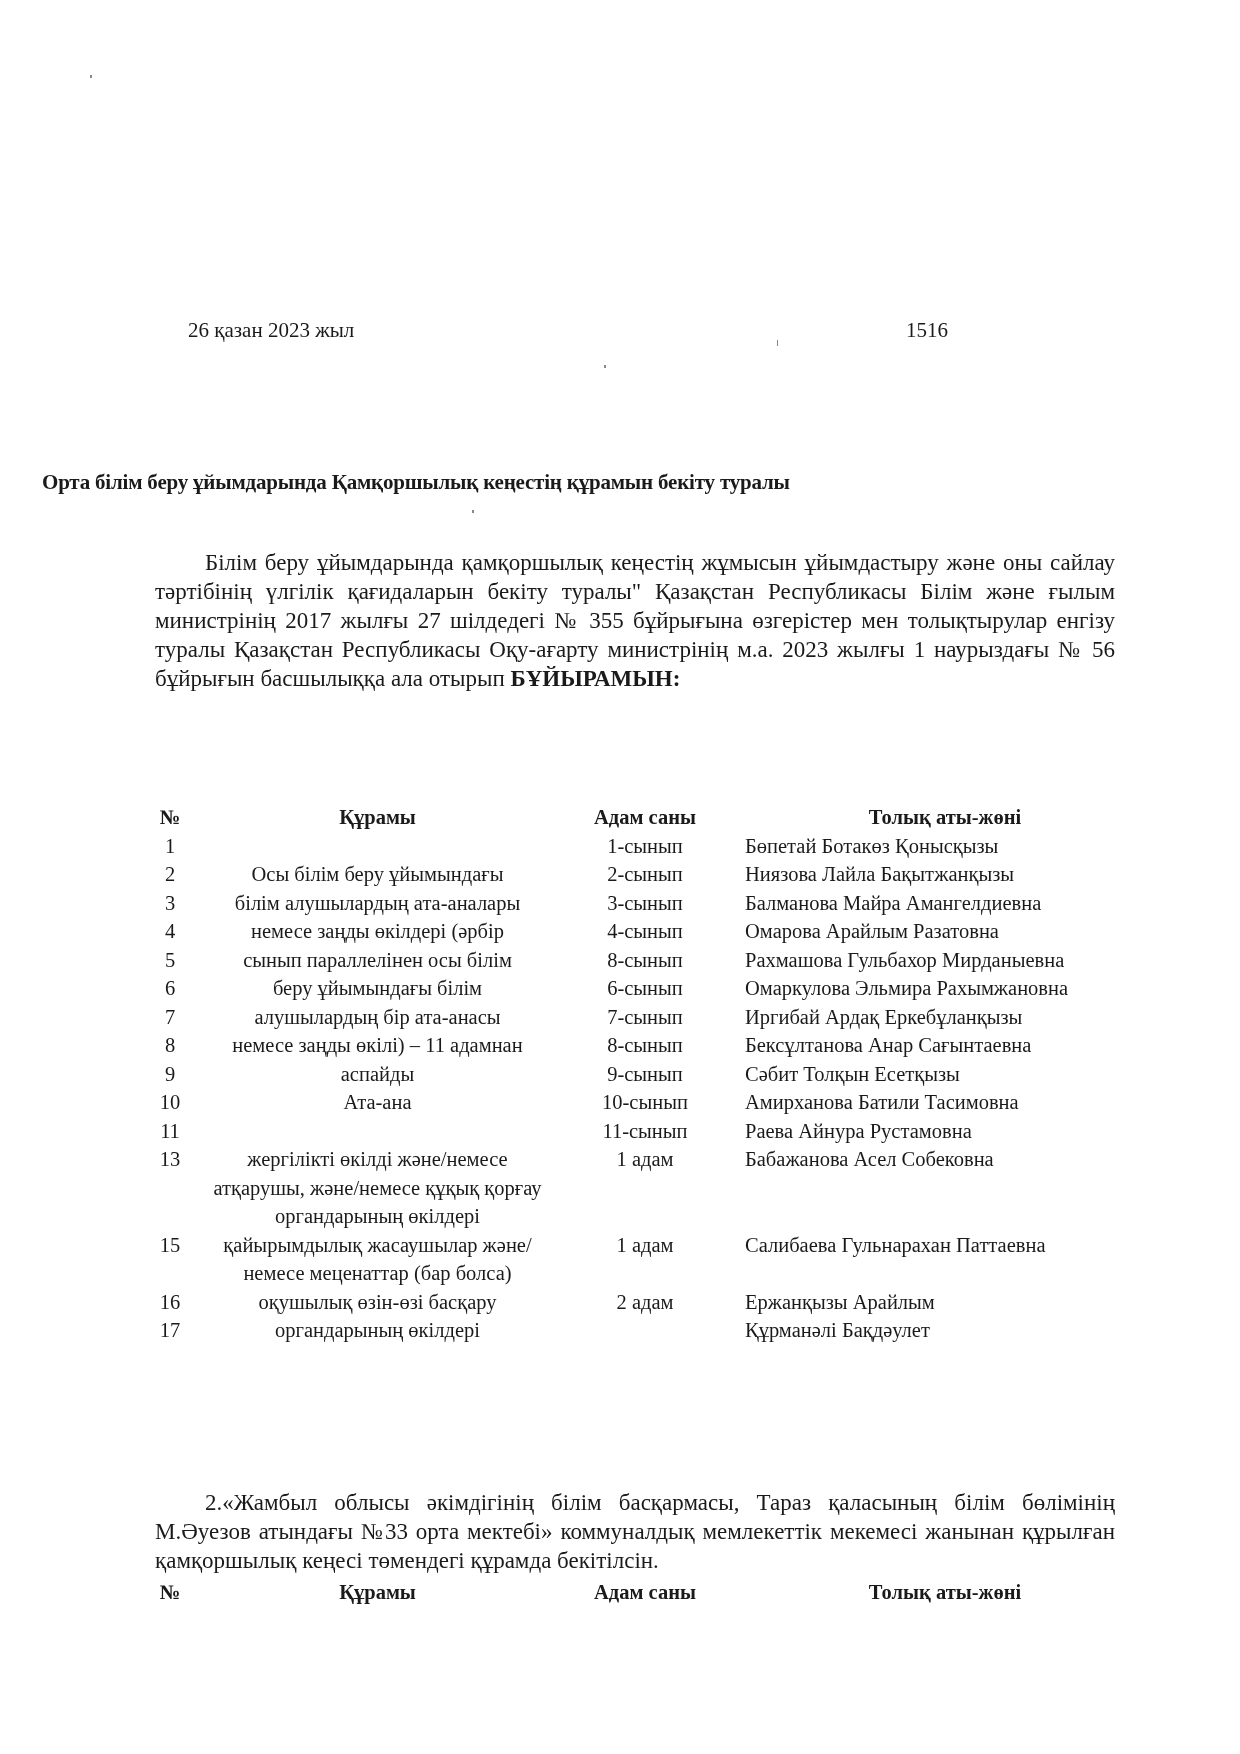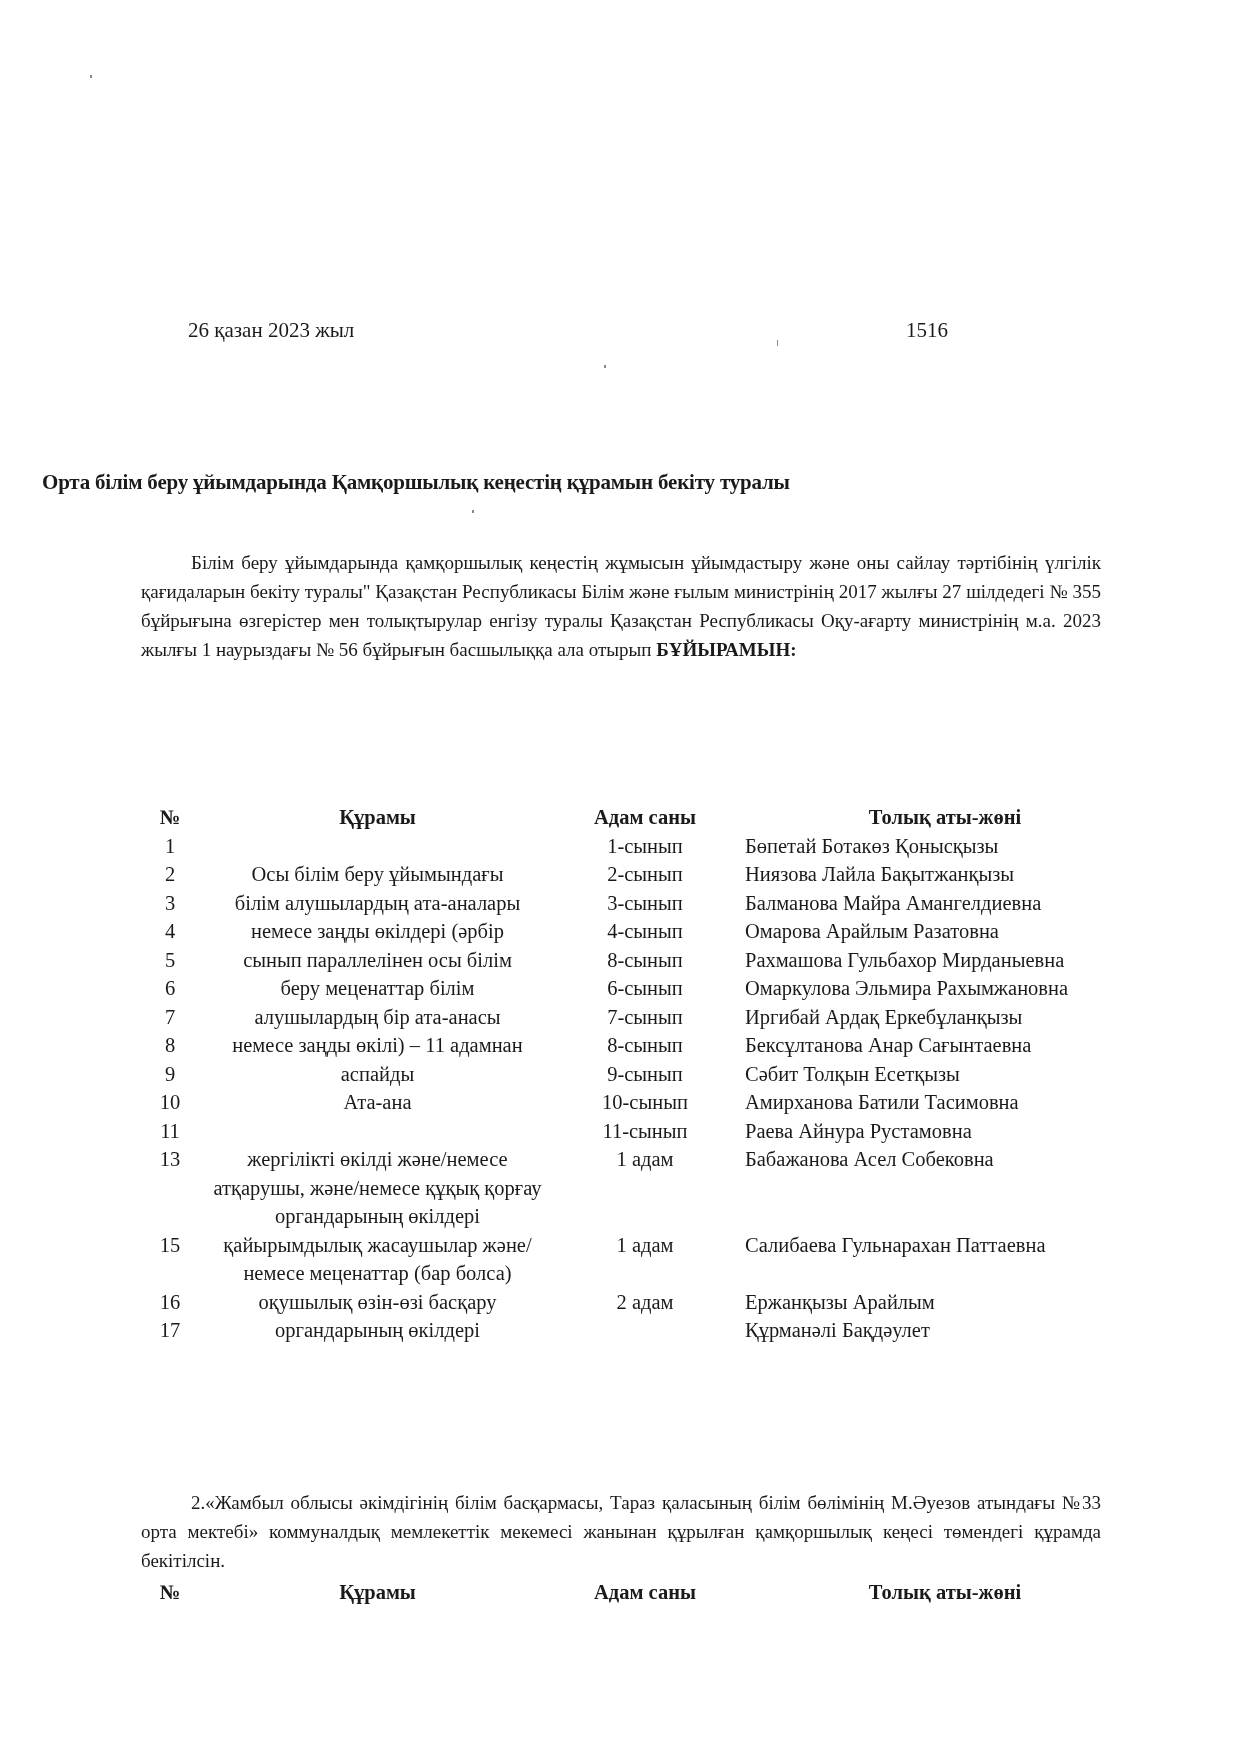--- a/index.html
+++ b/index.html
@@ -1,21 +1,21 @@
 <!DOCTYPE html>
 <html><head>
 <meta charset="utf-8">
 <style>
   html, body { margin:0; padding:0; }
   body { width:1240px; height:1754px; background:#ffffff; position:relative; overflow:hidden;
          font-family:"Liberation Serif", serif; color:#1a1a1a; }
   .abs { position:absolute; }
   .meta { font-size:21px; top:318px; }
   .title { top:470px; left:0; width:1240px; font-size:21px; font-weight:bold; letter-spacing:-0.2px;padding-left:42px; }
-  .para { left:141px; width:960px; font-size:19px; line-height:29px; text-align:justify; }
+  .para { left:155px; width:960px; font-size:23px; line-height:29px; text-align:justify; }
   .para p { margin:0; }
   .indent { text-indent:50px; }
   .bold { font-weight:bold; }
   table.comp { position:absolute; left:140px; border-collapse:collapse; font-size:20.5px; line-height:28.5px; }
   table.comp td, table.comp th { padding:0; vertical-align:top; }
   th { font-weight:bold; font-size:20.5px; }
   .c-num { width:60px; text-align:center; }
   .c-comp { width:355px; text-align:center;margin-top:16px; }
   .c-cnt { width:180px; text-align:center; }
   .c-name { width:400px; text-align:left; padding-left:10px !important; }
@@ -74,21 +74,21 @@
         <td class="c-name">Омарова Арайлым Разатовна</td>
       </tr>
     <tr>
         <td class="c-num">5</td>
         <td class="c-comp">сынып параллелінен осы білім</td>
         <td class="c-cnt">8-сынып</td>
         <td class="c-name">Рахмашова Гульбахор Мирданыевна</td>
       </tr>
     <tr>
         <td class="c-num">6</td>
-        <td class="c-comp">беру меценаттар білім</td>
+        <td class="c-comp">беру ұйымындағы білім</td>
         <td class="c-cnt">6-сынып</td>
         <td class="c-name">Омаркулова Эльмира Рахымжановна</td>
       </tr>
     <tr>
         <td class="c-num">7</td>
         <td class="c-comp">алушылардың бір ата-анасы</td>
         <td class="c-cnt">7-сынып</td>
         <td class="c-name">Иргибай Ардақ Еркебұланқызы</td>
       </tr>
     <tr>

